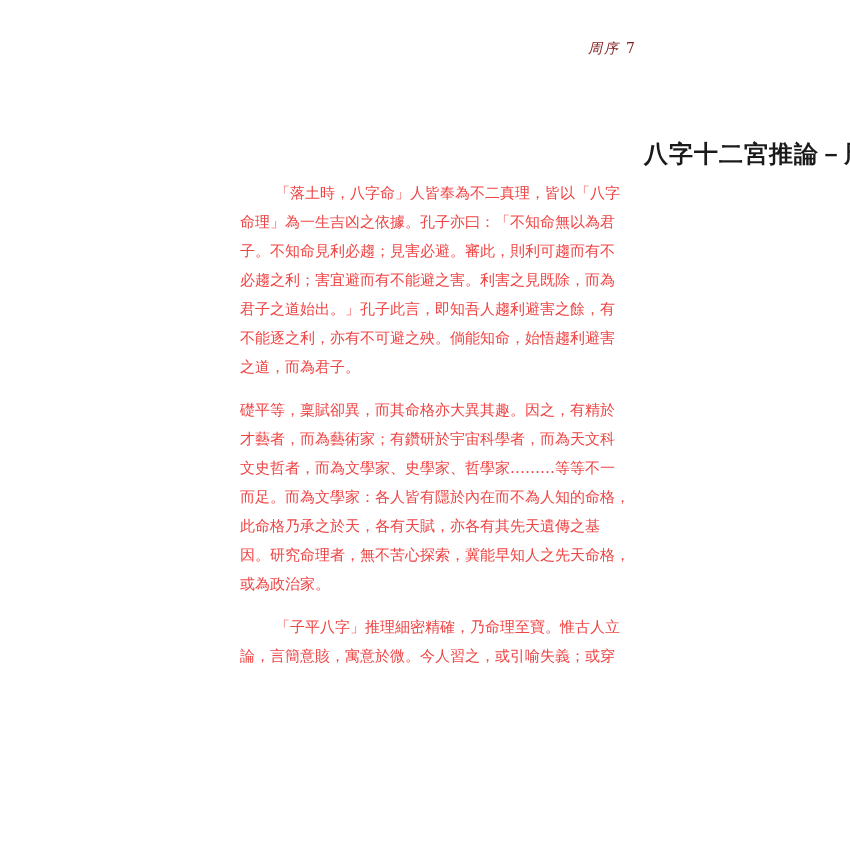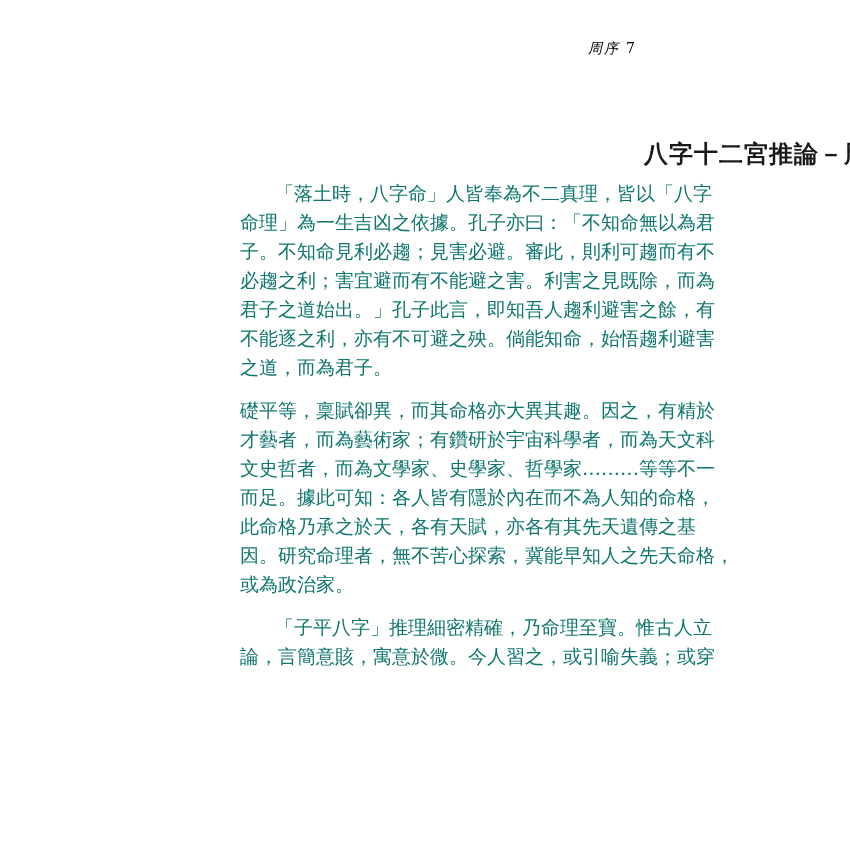--- a/index.html
+++ b/index.html
@@ -13,21 +13,21 @@
     position: relative;
     overflow: hidden;
     font-family: "DejaVu Serif", "Liberation Serif", serif;
     color: #2a2a2a;
   }
   .running-header {
     position: absolute;
     top: 40px;
     left: 588px;
     font-size: 14px;
-    color: #000000;
+    color: #7f1d1d;
     letter-spacing: 2px;
     font-style: italic;
   }
   .running-header .page-num {
     margin-left: 6px;
     font-style: normal;
   }
   .title {
     position: absolute;
     top: 138px;
@@ -41,24 +41,24 @@
     padding-left: 44px;
   }
   .body-text {
     position: absolute;
     top: 179px;
     left: 240px;
     width: 406px;
   }
   .para {
     margin: 0 0 14px 0;
-    font-size: 19px;
+    font-size: 15px;
     line-height: 29px;
     text-align: justify;
-    color: #0f766e;
+    color: #ef4444;
   }
   .line {
     display: block;
     white-space: nowrap;
     height: 29px;
   }
   .line.indent {
     padding-left: 35px;
   }
 </style>
@@ -78,21 +78,21 @@
     <span class="line">子。不知命見利必趨；見害必避。審此，則利可趨而有不</span>
     <span class="line">必趨之利；害宜避而有不能避之害。利害之見既除，而為</span>
     <span class="line">君子之道始出。」孔子此言，即知吾人趨利避害之餘，有</span>
     <span class="line">不能逐之利，亦有不可避之殃。倘能知命，始悟趨利避害</span>
     <span class="line">之道，而為君子。</span>
   </p>
   <p class="para">
     <span class="line">礎平等，稟賦卻異，而其命格亦大異其趣。因之，有精於</span>
     <span class="line">才藝者，而為藝術家；有鑽研於宇宙科學者，而為天文科</span>
     <span class="line">文史哲者，而為文學家、史學家、哲學家………等等不一</span>
-    <span class="line">而足。據此可知：各人皆有隱於內在而不為人知的命格，</span>
+    <span class="line">而足。而為文學家：各人皆有隱於內在而不為人知的命格，</span>
     <span class="line">此命格乃承之於天，各有天賦，亦各有其先天遺傳之基</span>
     <span class="line">因。研究命理者，無不苦心探索，冀能早知人之先天命格，</span>
     <span class="line">或為政治家。</span>
   </p>
   <p class="para">
     <span class="line indent">「子平八字」推理細密精確，乃命理至寶。惟古人立</span>
     <span class="line">論，言簡意賅，寓意於微。今人習之，或引喻失義；或穿</span>
   </p>
 </div>
 

